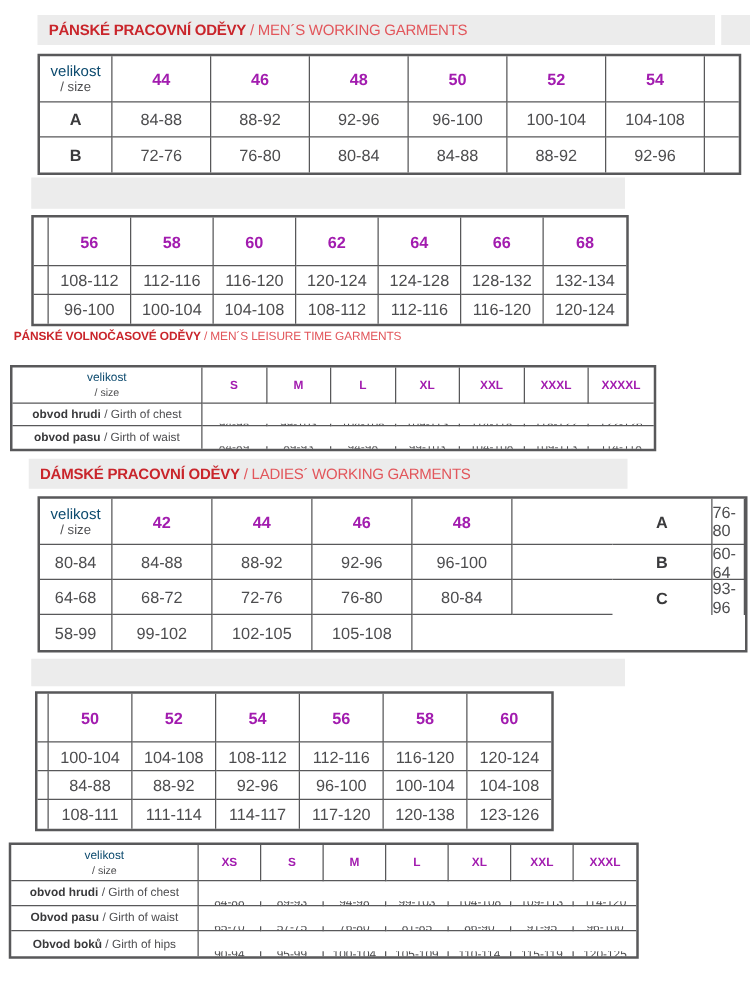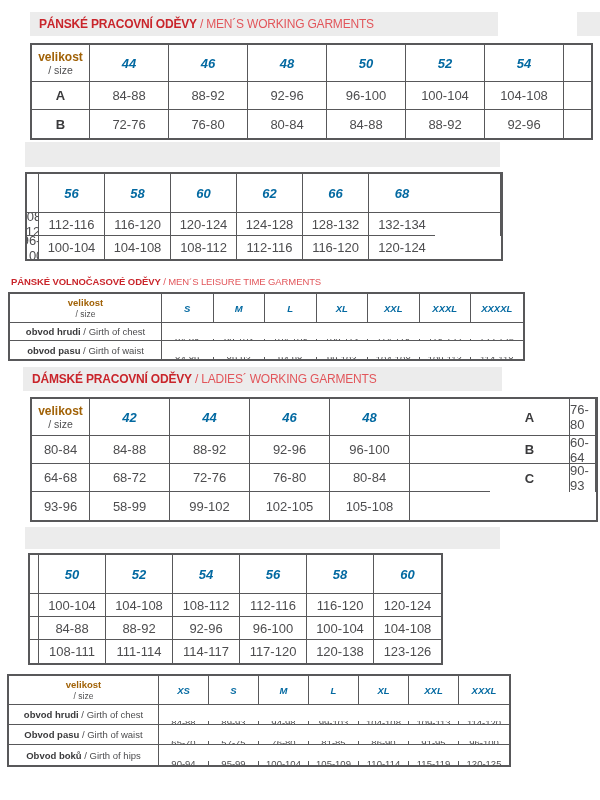--- a/index.html
+++ b/index.html
@@ -26,37 +26,37 @@
     border:2px solid var(--bc);
   }
   .tbl > div {
     display:flex; align-items:center; justify-content:center;
     border-right:1.5px solid var(--bc);
     border-bottom:1.5px solid var(--bc);
     overflow:hidden;
   }
   .tbl > div.bR0 { border-right:none; }
   .tbl > div.bB0 { border-bottom:none; }
-  .hsize { font-weight:700; font-size:13px; color:#0369a1;font-style:italic; }
+  .hsize { font-weight:700; font-size:13px; color:#a21caf; }
   .val   { font-size:13px; color:#4d4d4f; }
   .rletter { font-weight:700; font-size:13px; color:#3a3a3c; }
   .corner { flex-direction:column; line-height:1.2; }
-  .corner .c1 { font-weight:700; font-size:12px; color:#a16207; }
+  .corner .c1 { font-weight:400; font-size:12px; color:#0c4a6e; }
   .corner .c2 { font-size:10.5px; color:#4d4d4f; }
   .small .hsize { font-size:9.5px; }
   .small .val { font-size:9.5px;margin-top:16px; }
   .small .corner .c1 { font-size:9.5px; }
   .small .corner .c2 { font-size:8.5px; }
   .dlabel { font-size:9.5px; color:#4d4d4f; white-space:pre; }
   .dlabel .lcz { font-weight:700; color:#3a3a3c; }
 </style>
 </head>
 <body>
 
-<div class="band" style="top:12px;left:30px;width:468px;height:24px;text-align:right;">
+<div class="band" style="top:12px;left:30px;width:542px;height:24px;text-align:right;">
   <div class="btxt"><span>PÁNSKÉ PRACOVNÍ ODĚVY</span><span class="ften"> / MEN´S WORKING GARMENTS</span></div>
 </div>
 <div class="band" style="top:12px;left:577px;width:23px;height:24px;"></div>
 
 <div class="tbl" style="top: 43px; left: 30px; grid-template-columns: 58px 79px 79px 79px 79px 79px 79px 27px; grid-template-rows: 37px repeat(2, 28px);">
     <div class="corner">
       <div class="c1">velikost</div>
       <div class="c2">/ size</div>
     </div>
     <div class="hsize">44</div>
@@ -85,41 +85,42 @@
   </div>
 
 <div class="band" style="top:142px;left:25px;width:475px;height:25px;"></div>
 
 <div class="tbl" style="top: 172px; left: 25px; grid-template-columns: 12px 66px 66px 66px 66px 66px 66px 66px; grid-template-rows: 39px repeat(2, 23px);">
     <div class=""></div>
     <div class="hsize">56</div>
     <div class="hsize">58</div>
     <div class="hsize">60</div>
     <div class="hsize">62</div>
+    <div class="hsize">64</div>
     <div class="hsize">66</div>
     <div class="hsize bR0">68</div>
     <div class=""></div>
     <div class="val">108-112</div>
     <div class="val">112-116</div>
     <div class="val">116-120</div>
     <div class="val">120-124</div>
     <div class="val">124-128</div>
     <div class="val">128-132</div>
     <div class="val bR0">132-134</div>
     <div class="bB0"></div>
     <div class="val bB0">96-100</div>
     <div class="val bB0">100-104</div>
     <div class="val bB0">104-108</div>
     <div class="val bB0">108-112</div>
     <div class="val bB0">112-116</div>
     <div class="val bB0">116-120</div>
     <div class="val bR0 bB0">120-124</div>
   </div>
 
-<div class="freetitle" style="top:276px;left:11px;"><span>PÁNSKÉ VOLNOČASOVÉ ODĚVY</span><span class="ften"> / MEN´S LEISURE TIME GARMENTS</span></div>
+<div class="freetitle" style="top:264px;left:11px;"><span>PÁNSKÉ VOLNOČASOVÉ ODĚVY</span><span class="ften"> / MEN´S LEISURE TIME GARMENTS</span></div>
 
 <div class="tbl small" style="top: 292px; left: 8px; grid-template-columns: 152px 51.5px 51.5px 51.5px 51.5px 51.5px 51.5px 51.5px; grid-template-rows: 29px repeat(2, 18px);">
     <div class="corner">
       <div class="c1">velikost</div>
       <div class="c2">/ size</div>
     </div>
     <div class="hsize">S</div>
     <div class="hsize">M</div>
     <div class="hsize">L</div>
     <div class="hsize">XL</div>
@@ -168,21 +169,20 @@
     <div class="bR0"></div>
     <div class="rletter">B</div>
     <div class="val">60-64</div>
     <div class="val">64-68</div>
     <div class="val">68-72</div>
     <div class="val">72-76</div>
     <div class="val">76-80</div>
     <div class="val">80-84</div>
     <div class="bR0"></div>
     <div class="rletter bB0">C</div>
-    <div class="val bB0">90-93</div>
     <div class="val bB0">93-96</div>
     <div class="val bB0">58-99</div>
     <div class="val bB0">99-102</div>
     <div class="val bB0">102-105</div>
     <div class="val bB0">105-108</div>
     <div class="bR0 bB0"></div>
   </div>
 
 <div class="band" style="top:527px;left:25px;width:475px;height:22px;"></div>
 

